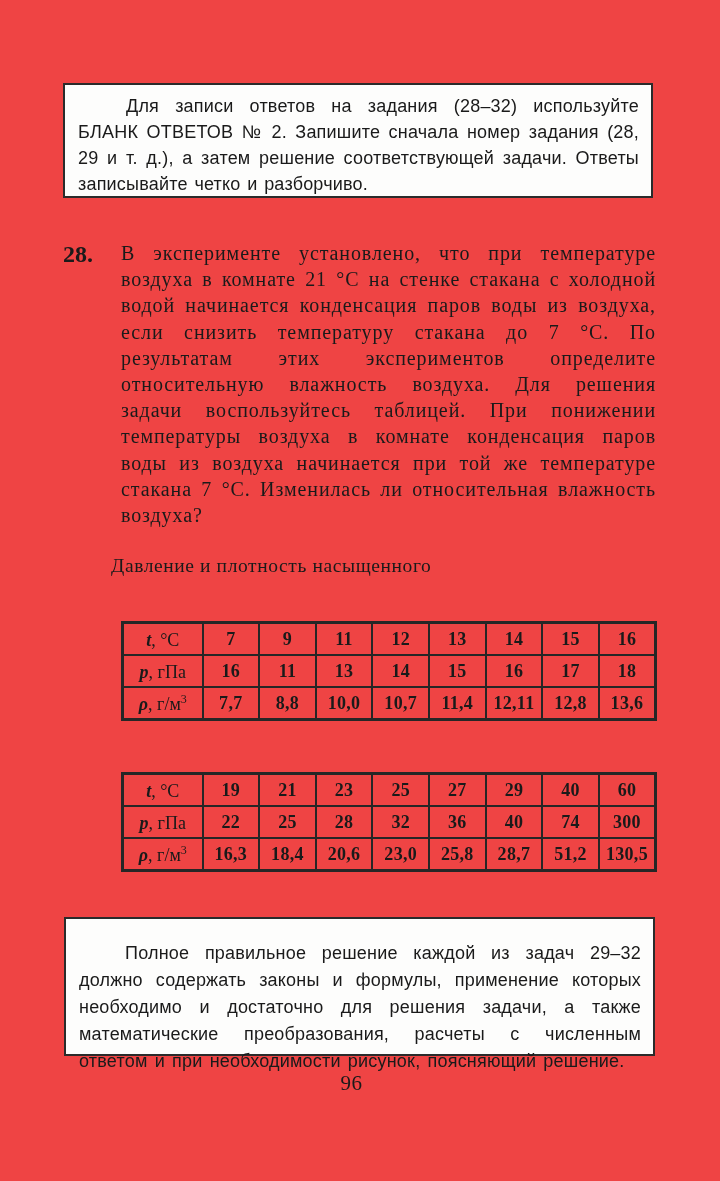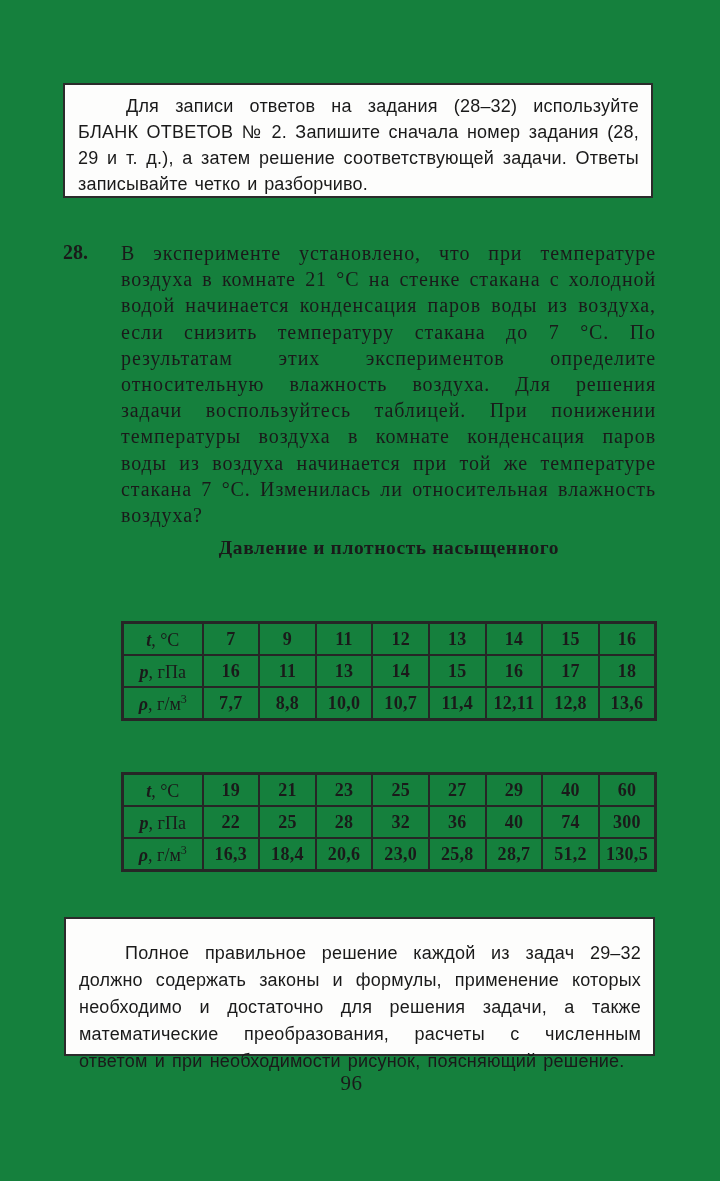--- a/index.html
+++ b/index.html
@@ -1,20 +1,20 @@
 <!DOCTYPE html>
 <html><head>
 <meta charset="utf-8">
 <style>
   html, body { margin: 0; padding: 0; background: #ffffff; }
   .page {
     position: relative;
     width: 720px;
     height: 1181px;
-    background: #15803d;
+    background: #ef4444;
     font-family: "Liberation Serif", serif;
     color: #1a1a1a;
     overflow: hidden;
   }
   
   .instruction-box {
     position: absolute;
     box-sizing: border-box;
     border: 2px solid #2b2b2b;
     background: #fdfdfc;
@@ -36,38 +36,37 @@
     padding: 21px 12px 0 13px;
     font-size: 18px; line-height: 27px;
     letter-spacing: 0.2px; word-spacing: 2px;
   }
   .box-bottom p { text-indent: 46px; }
 
   
   .problem-number {
     position: absolute;
     left: 63px; top: 241px;
-    font-size: 20px; font-weight: bold;
+    font-size: 24px; font-weight: bold;
   }
   .problem-text {
     position: absolute;
     left: 121px; top: 240px;
     width: 535px;
     font-size: 20px; line-height: 26.2px;
     text-align: justify;
     letter-spacing: 0.9px; word-spacing: 2px;
   }
 
   
   .table-title {
     position: absolute;
-    left: 111px; top: 534px;
+    left: 111px; top: 552px;
     width: 556px;
-    text-align: center;
-    font-size: 19.5px; font-weight: bold;
+    font-size: 19.5px; font-weight: normal;
     line-height: 28.5px;
     letter-spacing: 0.6px;
   }
 
   
   .vap-table {
     position: absolute;
     width: 536px;
     border-collapse: collapse;
     table-layout: fixed;

